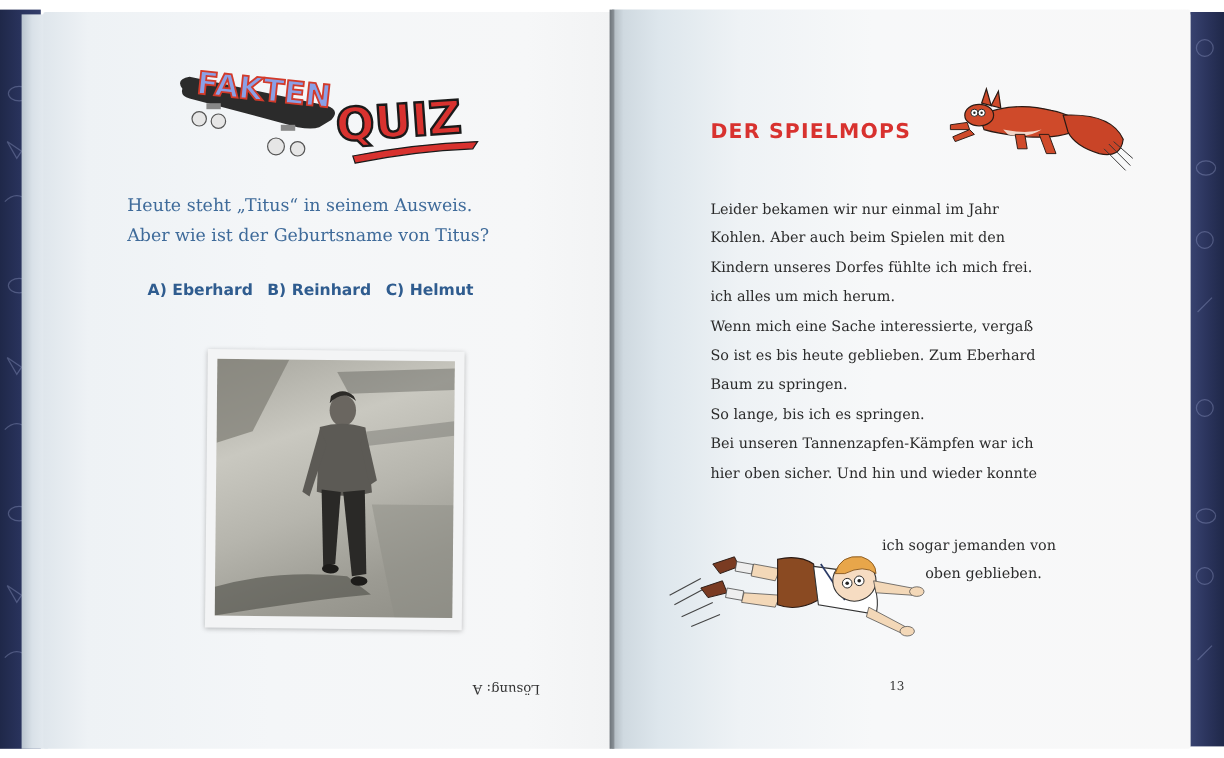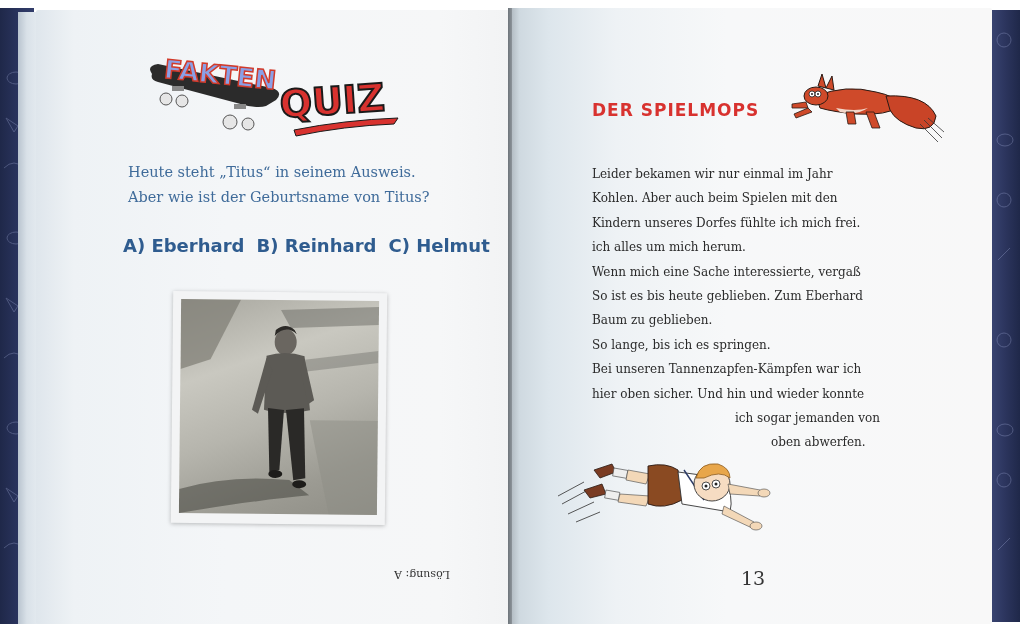--- a/index.html
+++ b/index.html
@@ -41,26 +41,26 @@
   .gutter {
     position: absolute; left: 508px; top: 8px; width: 4px; height: 616px;
     background: linear-gradient(90deg, #6d747a, #8d949a);
   }
 
   
   .logo { position: absolute; left: 144px; top: 44px; width: 262px; height: 94px; }
 
   
   .quiz-question {
-    position: absolute; left: 128px; top: 160px; width: 330px;
+    position: absolute; left: 106px; top: 160px; width: 330px;
     color: #3f6b9a; font-family: "DejaVu Serif", serif; font-size: 14.5px; line-height: 25px;
   }
   .quiz-options {
     position: absolute; left: 123px; top: 235px; display: flex; gap: 12px;
-    color: #2f5c8f; font-family: "DejaVu Sans", sans-serif; font-weight: bold; font-size: 18px;
+    color: #2f5c8f; font-family: "DejaVu Sans", sans-serif; font-weight: bold; font-size: 13px;
   }
 
   
   .photo-frame {
     position: absolute; left: 172px; top: 292px; width: 214px; height: 232px;
     background: #f3f4f5; transform: rotate(0.6deg);
     box-shadow: 0 1px 4px rgba(0,0,0,0.25);
   }
   .photo {
     position: absolute; left: 8px; top: 8px; width: 198px; height: 214px;
@@ -78,28 +78,28 @@
     position: absolute; left: 592px; top: 100px;
     color: #d8322f; font-family: "DejaVu Sans", sans-serif; font-weight: bold; font-size: 17px; letter-spacing: 1px;
   }
   .squirrel { position: absolute; left: 786px; top: 66px; width: 160px; height: 84px; }
 
   .story {
     position: absolute; left: 592px; top: 162px; width: 330px;
     color: #2a2a2a; font-family: "DejaVu Serif", serif; font-size: 12px; line-height: 24.4px;
   }
   .story .line { white-space: nowrap; }
-  .story .indent1 { padding-left: 143px; }
+  .story .indent1 { padding-left: 143px; margin-top: 36px; }
   .story .indent2 { padding-left: 179px; }
 
   .boy { position: absolute; left: 554px; top: 456px; width: 222px; height: 84px; }
 
   .page-number {
     position: absolute; left: 741px; top: 567px;
-    font-family: "DejaVu Serif", serif; font-size: 19px; color: #333;
+    font-family: "DejaVu Serif", serif; font-size: 10px; color: #333;
   }
 </style>
 </head>
 <body>
 
 <div class="cover-left">
   <svg class="cover-pattern" width="34" height="616" viewBox="0 0 34 616">
     <g fill="none" stroke="#c9d3ff" stroke-width="1">
       <ellipse cx="16" cy="70" rx="9" ry="6"></ellipse>
       <path d="M6 110 l12 8 l-4 6 z"></path>
@@ -223,26 +223,26 @@
   </g>
 </svg>
 
 <div class="story">
   <div class="line">Leider bekamen wir nur einmal im Jahr</div>
   <div class="line">Kohlen. Aber auch beim Spielen mit den</div>
   <div class="line">Kindern unseres Dorfes fühlte ich mich frei.</div>
   <div class="line">ich alles um mich herum.</div>
   <div class="line">Wenn mich eine Sache interessierte, vergaß</div>
   <div class="line">So ist es bis heute geblieben. Zum Eberhard</div>
-  <div class="line">Baum zu geblieben.</div>
+  <div class="line">Baum zu springen.</div>
   <div class="line">So lange, bis ich es springen.</div>
   <div class="line">Bei unseren Tannenzapfen-Kämpfen war ich</div>
   <div class="line">hier oben sicher. Und hin und wieder konnte</div>
   <div class="line indent1">ich sogar jemanden von</div>
-  <div class="line indent2">oben abwerfen.</div>
+  <div class="line indent2">oben geblieben.</div>
 </div>
 
 <svg class="boy" viewBox="0 0 222 84">
 
   <g stroke="#444" stroke-width="0.9">
     <line x1="4" y1="40" x2="30" y2="26"></line>
     <line x1="8" y1="48" x2="34" y2="34"></line>
     <line x1="14" y1="58" x2="40" y2="46"></line>
     <line x1="22" y1="66" x2="46" y2="56"></line>
   </g>

